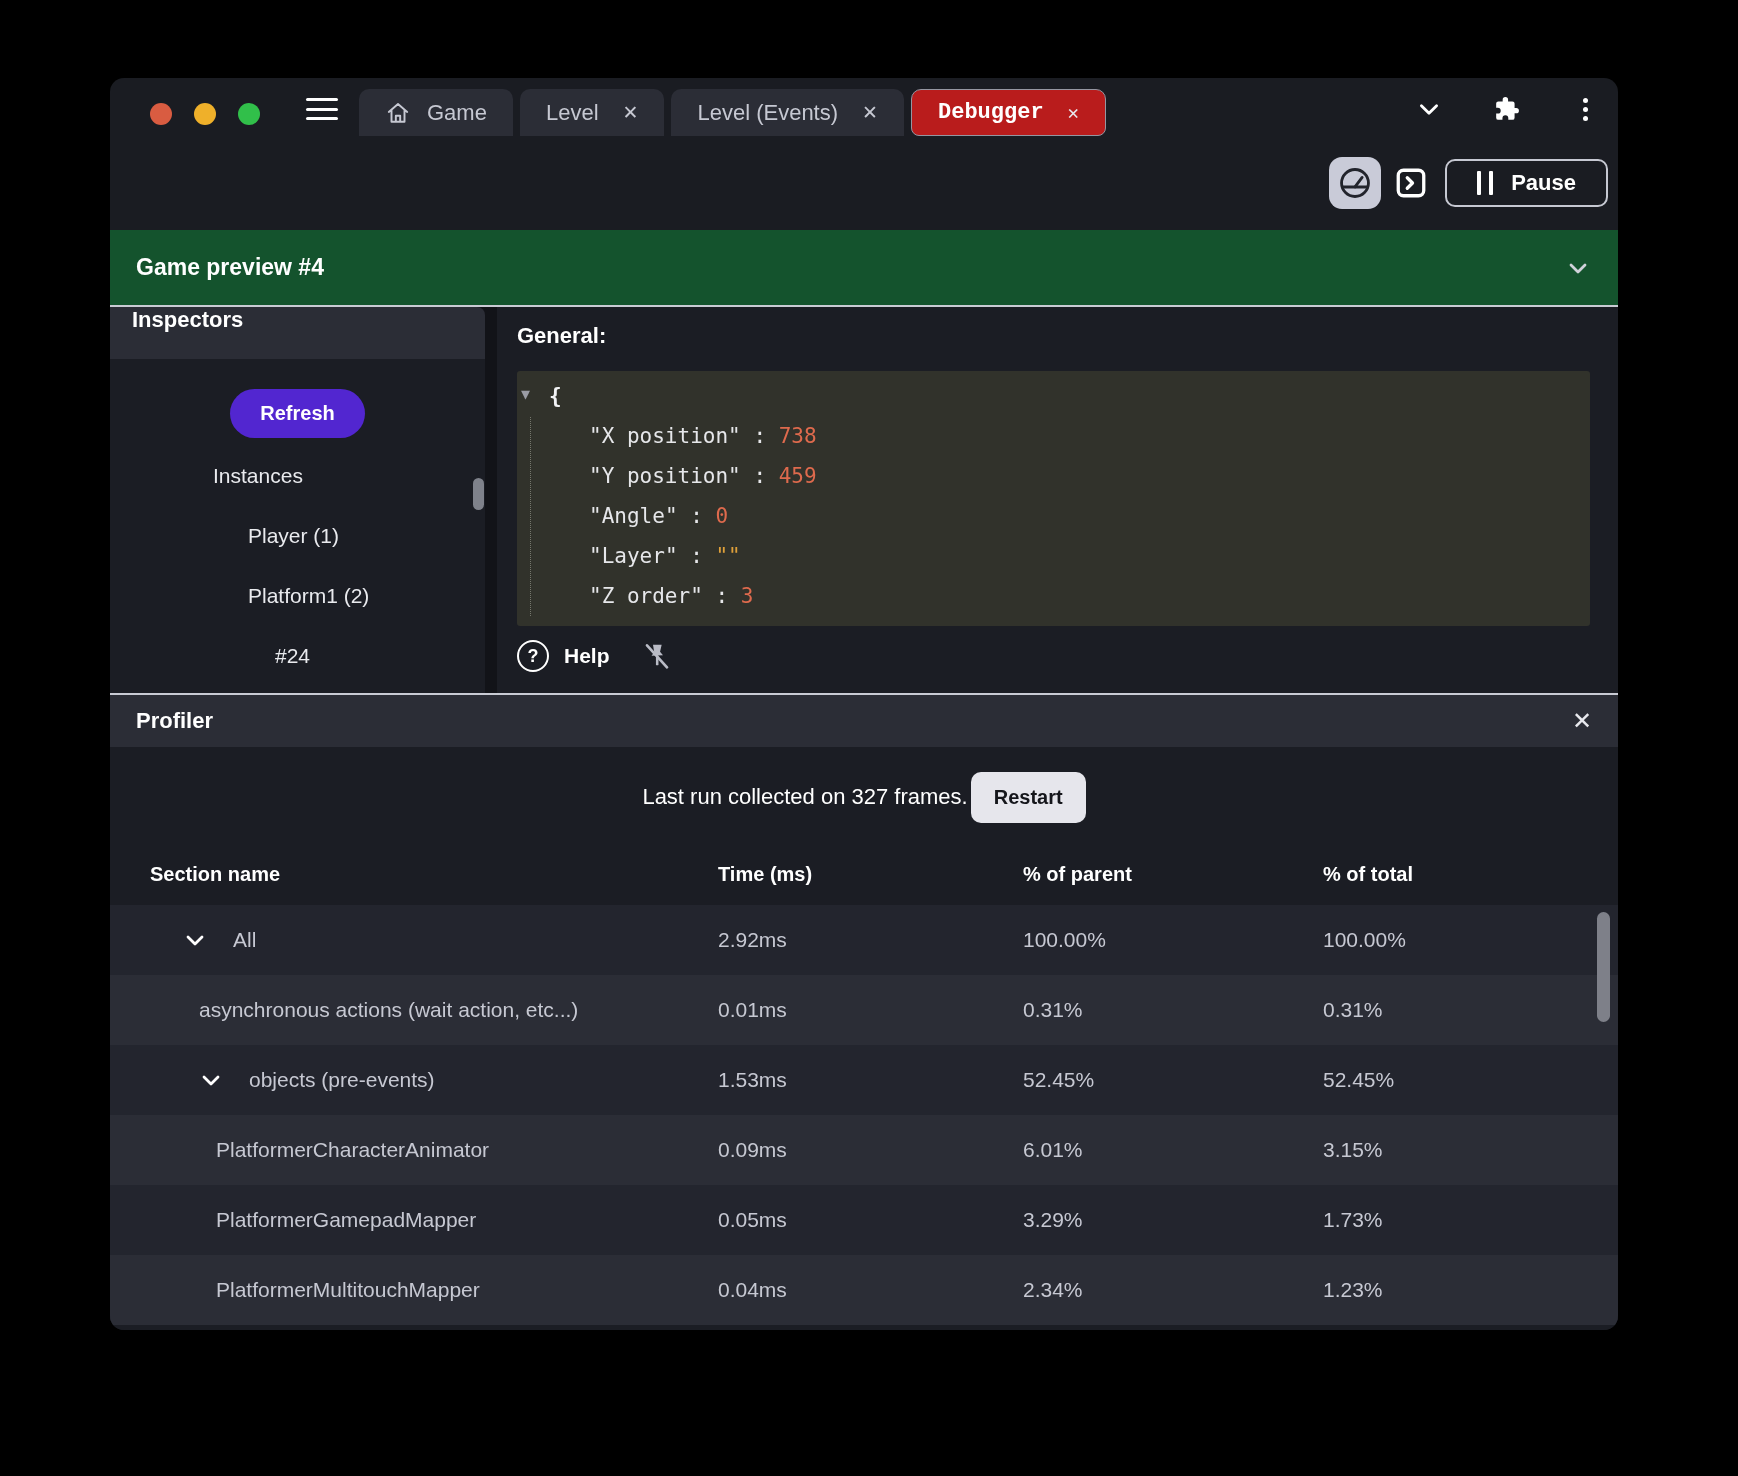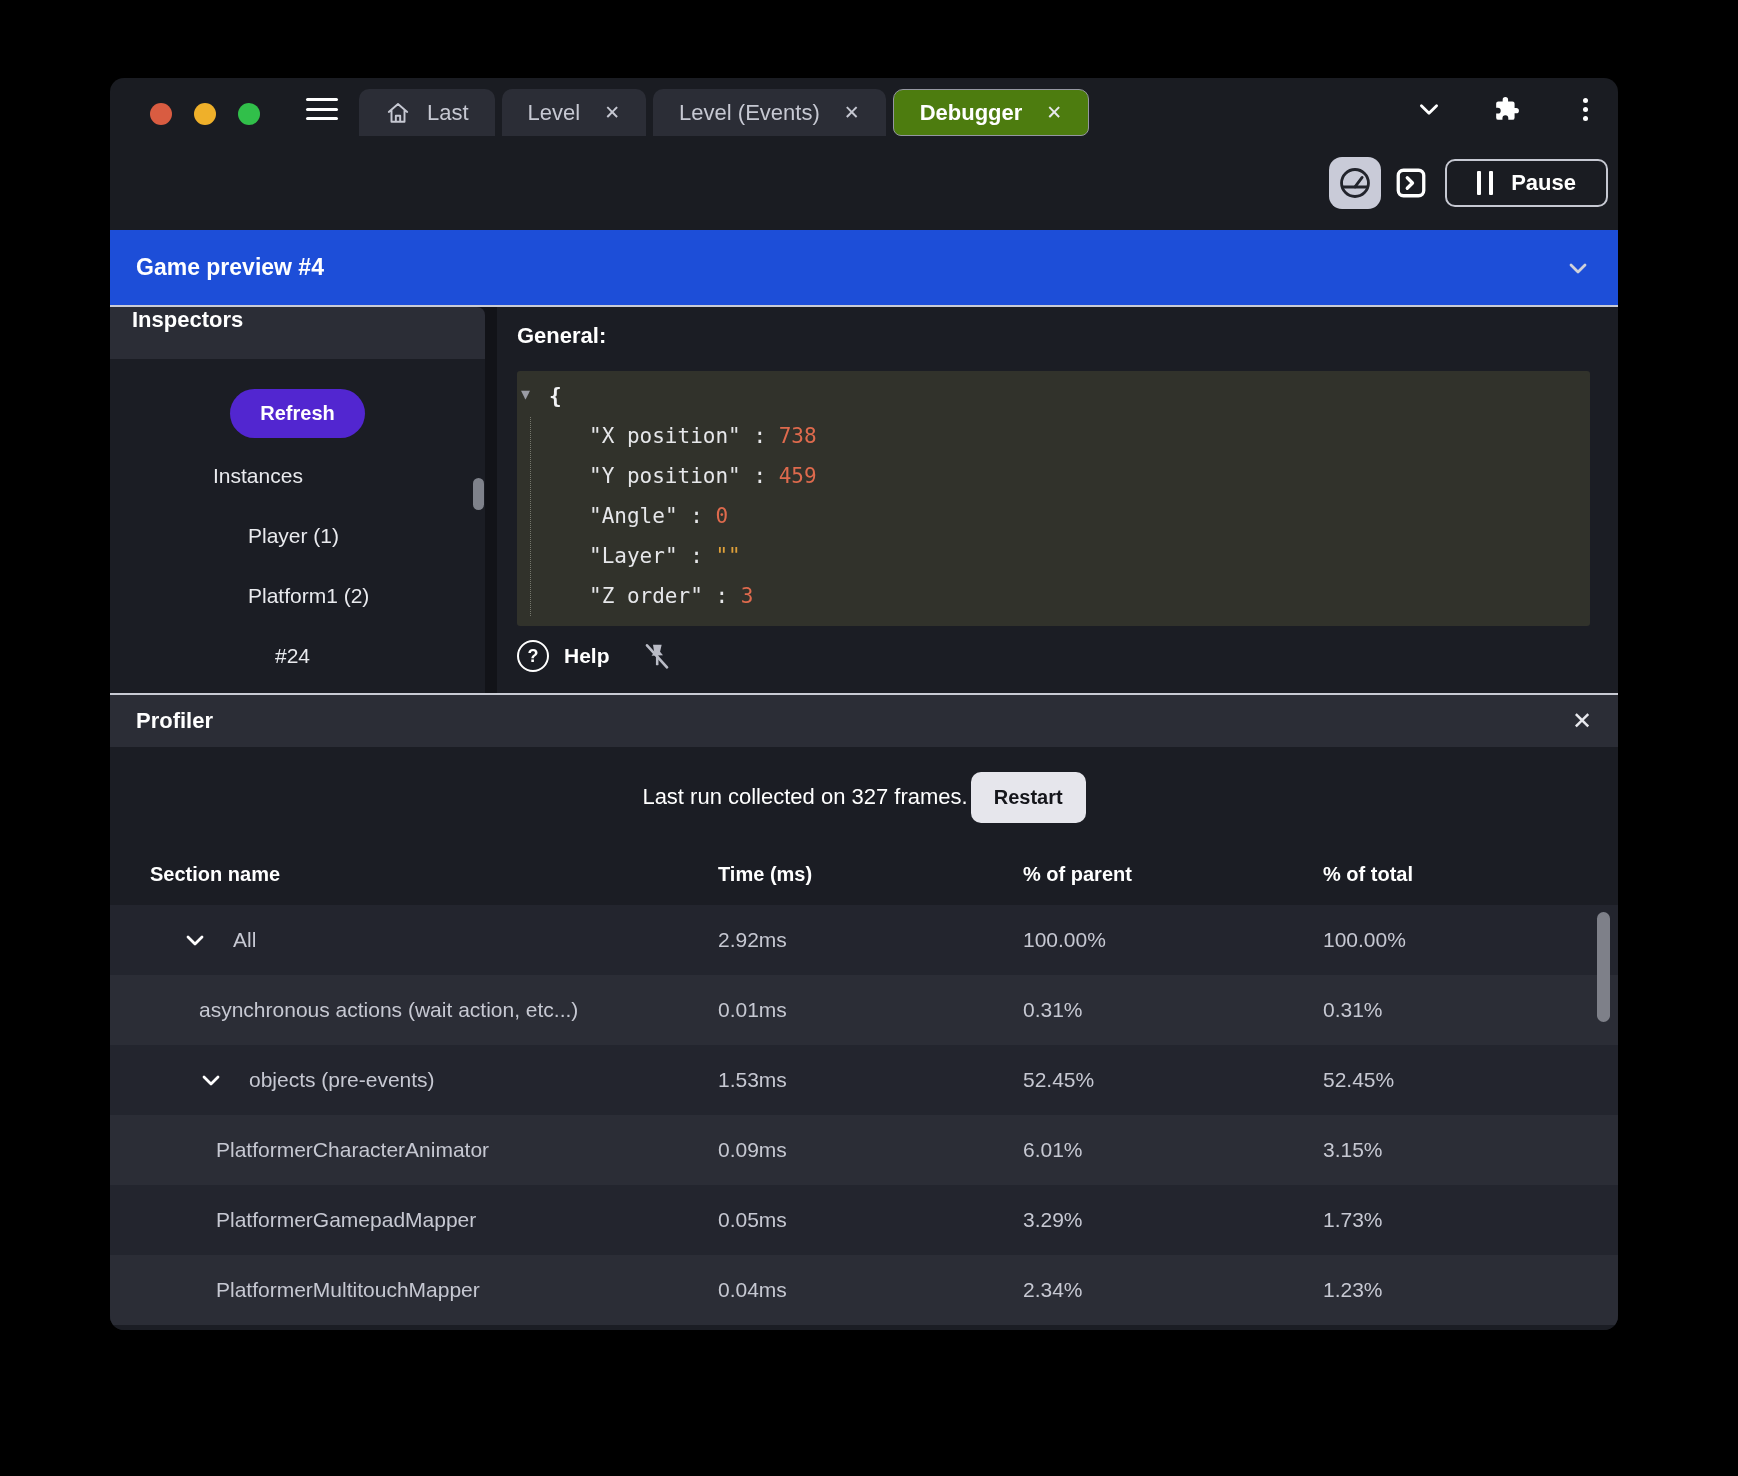--- a/index.html
+++ b/index.html
@@ -20,22 +20,22 @@
   .light.yellow{background:#efb02a;}
   .light.green{background:#31bf4a;}
   .burger{position:absolute;left:196px;top:20px;width:32px;height:22px;display:flex;flex-direction:column;justify-content:space-between;cursor:pointer;}
   .burger i{display:block;height:3px;background:#fff;border-radius:2px;}
   .tab-bar{position:absolute;left:249px;bottom:0;display:flex;gap:7px;align-items:flex-end;}
   .tab{
     height:47px;display:flex;align-items:center;gap:16px;padding:0 26px;
     background:#2b2d36;border-radius:10px 10px 0 0;color:#c6c8d2;font-size:22px;cursor:pointer;white-space:nowrap;
   }
   .tab.active{
-    background:#4d7c0f;color:#fff;font-weight:bold;
-    border:1.5px solid #9496a1;border-radius:10px 10px 8px 8px;height:45px;
+    background:#b91c1c;color:#fff;font-weight:bold;
+    border:1.5px solid #9496a1;border-radius:10px 10px 8px 8px;height:45px;font-family:Liberation Mono, monospace;
   }
   .tab .home-ic{width:26px;height:26px;color:#c6c8d2;}
   .tab-x{font-size:19px;color:#c6c8d2;margin-left:8px;}
   .tab.active .tab-x{color:#e8e9ee;}
   .tb-right{position:absolute;right:20px;top:18px;display:flex;gap:52px;align-items:center;}
   .tb-ic{width:26px;height:26px;color:#fff;cursor:pointer;}
   .kebab{display:flex;flex-direction:column;gap:4px;align-items:center;width:26px;cursor:pointer;}
   .kebab i{width:5px;height:5px;border-radius:50%;background:#fff;}
   
   .toolbar{height:94px;flex:none;display:flex;align-items:center;justify-content:flex-end;gap:10px;padding-right:10px;}
@@ -45,21 +45,21 @@
   .console-btn svg{width:36px;height:36px;}
   .pause-btn{
     height:48px;display:flex;align-items:center;gap:18px;padding:0 30px;margin-left:4px;
     border:2px solid #c6c8d2;border-radius:10px;cursor:pointer;background:transparent;
   }
   .pause-bars{display:flex;gap:8px;}
   .pause-bars i{width:4px;height:24px;background:#fff;border-radius:1px;}
   .pause-label{font-size:22px;font-weight:bold;color:#fff;}
   
   .preview-bar{
-    height:75px;flex:none;background:#1d4ed8;border-bottom:2px solid #c9cbd4;
+    height:75px;flex:none;background:#14532d;border-bottom:2px solid #c9cbd4;
     display:flex;align-items:center;padding:0 26px;
   }
   .preview-title{font-size:23px;font-weight:bold;}
   .preview-chevron{margin-left:auto;width:28px;height:28px;color:#d0d2da;cursor:pointer;}
   
   .middle{height:386px;flex:none;display:flex;background:#121318;}
   .left-panel{width:375px;flex:none;display:flex;flex-direction:column;margin-right:12px;}
   .panel-header{height:52px;flex:none;background:#2b2d36;display:flex;padding-left:22px;font-size:22px;font-weight:bold;border-radius:0 8px 0 0;}
   .left-content{flex:1;background:#1b1d24;position:relative;}
   .refresh-btn{
@@ -142,21 +142,21 @@
     <div class="burger">
         <i></i>
         <i></i>
         <i></i>
       </div>
     <div class="tab-bar">
         <div class="tab">
           <svg class="home-ic" viewBox="0 0 24 24">
             <path d="M3.5 11 12 3.8 20.5 11 M6 9.5 V20 H18 V9.5 M10 20 v-5.4 h4 V20" fill="none" stroke="currentColor" stroke-width="1.8" stroke-linecap="round" stroke-linejoin="round"></path>
           </svg>
-          <span>Last</span>
+          <span>Game</span>
         </div>
         <div class="tab">
           <span>Level</span>
           <span class="tab-x">✕</span>
         </div>
         <div class="tab">
           <span>Level (Events)</span>
           <span class="tab-x">✕</span>
         </div>
         <div class="tab active">

